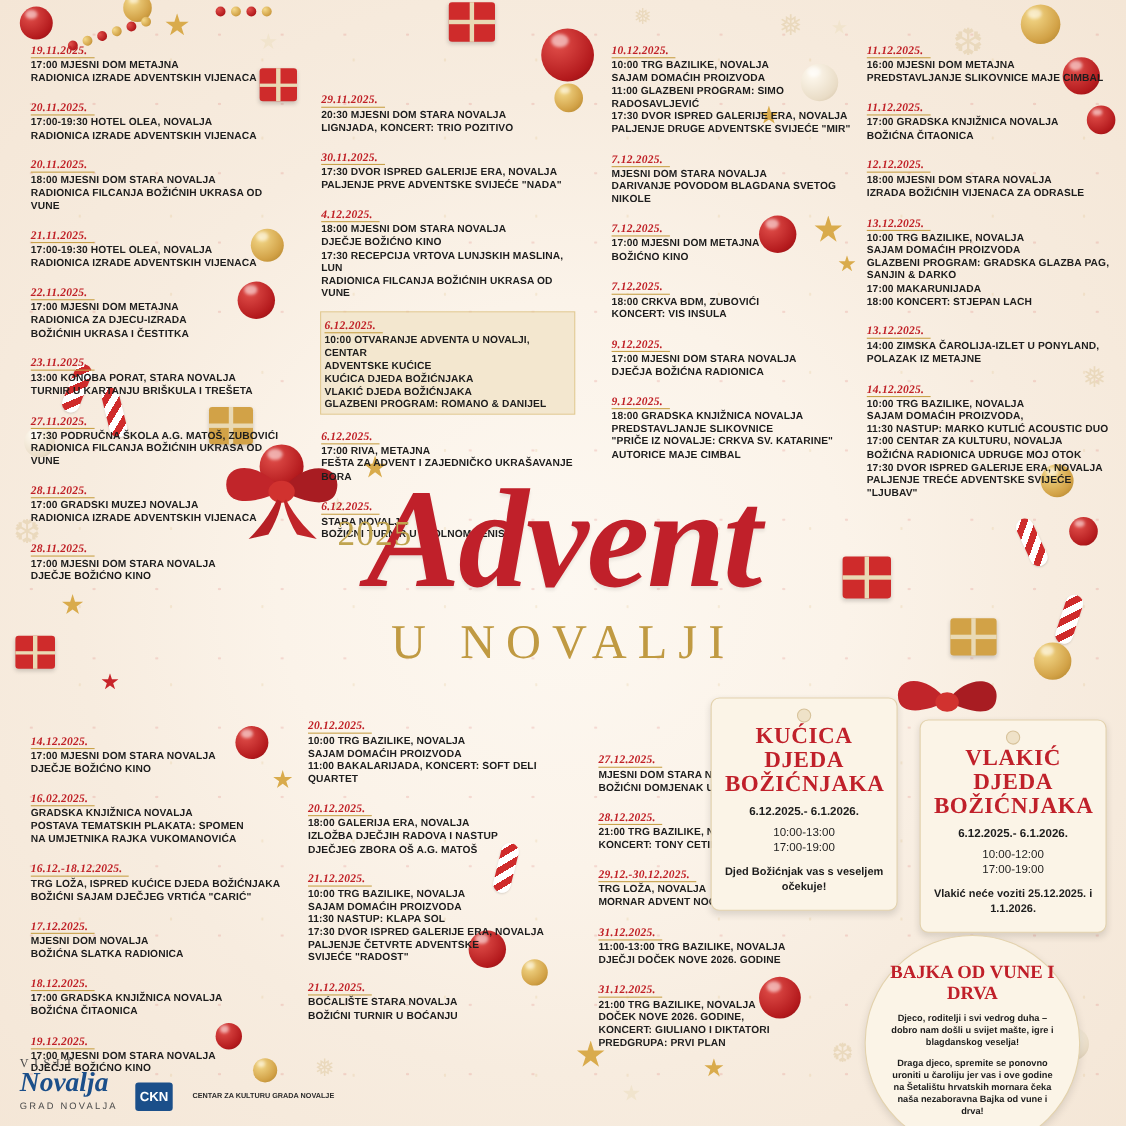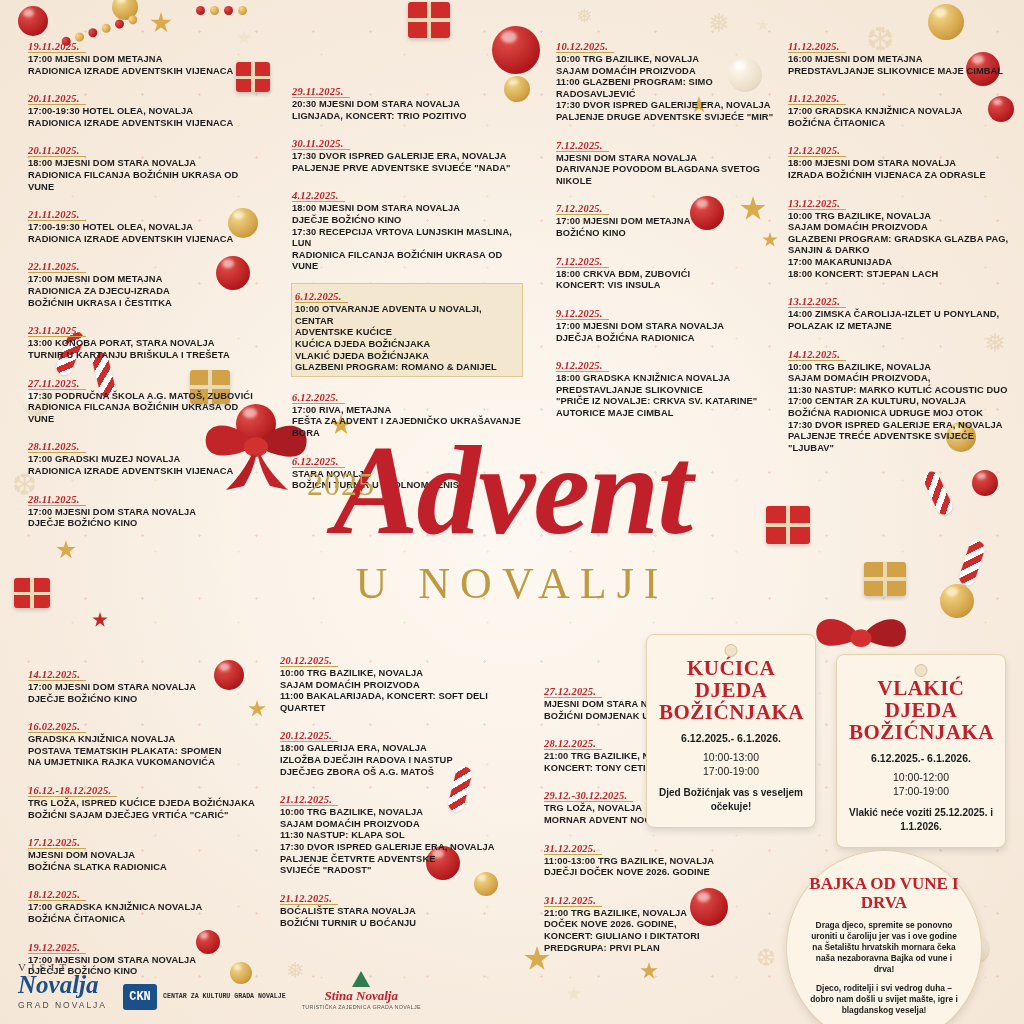--- a/index.html
+++ b/index.html
@@ -86,21 +86,21 @@
     text-align:center; padding:24px 20px 0; }
   .badge h3 { font-family:"Liberation Serif", serif; color:#c0202a; font-size:17px; line-height:1.1; }
   .badge p { font-size:8.4px; line-height:1.3; margin-top:8px; font-weight:700; color:#1d1d1d; }
 
   
   .logos { position:absolute; left:18px; bottom:14px; display:flex; align-items:flex-end; gap:16px; }
   .logo-visit .vn { font-family:"Liberation Serif",serif; font-size:11px; letter-spacing:5px; color:#4a4a4a; }
   .logo-visit .nv { font-family:"Liberation Serif",serif; font-style:italic; font-weight:700;
     font-size:25px; color:#1b4f8a; line-height:.95; }
   .logo-visit .gn { font-size:8.5px; letter-spacing:2px; color:#4a4a4a; margin-top:3px; }
-  .logo-ckn { display:flex; align-items:center; gap:6px;font-family:Liberation Mono, monospace; }
+  .logo-ckn { display:flex; align-items:center; gap:18px; }
   .logo-ckn .mark { width:34px;height:26px;background:#1b4f8a; border-radius:3px;
     display:flex;align-items:center;justify-content:center;color:#fff;font-size:12px;font-weight:700;}
   .logo-ckn .txt { font-size:6.6px; line-height:1.25; color:#2b2b2b; font-weight:700;}
   .logo-grad { text-align:center; }
   .logo-grad .nm { font-family:"Liberation Serif",serif; font-style:italic; font-weight:700;
     font-size:13px; color:#c0202a; line-height:1; }
   .logo-grad .sb { font-size:5.4px; color:#555; letter-spacing:.3px; margin-top:2px;}
   .tree { width:0;height:0;border-left:9px solid transparent;border-right:9px solid transparent;
     border-bottom:16px solid #2f7d4f; margin:0 auto 2px; }
 </style>
@@ -287,35 +287,29 @@
   <svg class="dec" style="left:886px; top:872px;" width="56" height="56" viewBox="0 0 56 56">
     <circle cx="28" cy="30" r="17" fill="#fdf7ec" stroke="#d8c49c"></circle>
     <path d="M13 24 A15 15 0 0 1 43 24 Z" fill="#c1252a"></path>
     <circle cx="22" cy="30" r="2" fill="#333"></circle>
       <circle cx="34" cy="30" r="2" fill="#333"></circle>
     <circle cx="28" cy="35" r="3" fill="#c1252a"></circle>
   </svg>
 
   <div class="badge" style="left:786px; top:850px;">
     <h3>BAJKA OD VUNE I DRVA</h3>
+    <p>Djeco, roditelji i svi vedrog duha – dobro nam došli u svijet mašte, igre i blagdanskog veselja!</p>
     <p>Draga djeco, spremite se ponovno uroniti u čaroliju jer vas i ove godine na Šetalištu hrvatskih mornara čeka naša nezaboravna Bajka od vune i drva!</p>
-    <p>Djeco, roditelji i svi vedrog duha – dobro nam došli u svijet mašte, igre i blagdanskog veselja!</p>
   </div>
 
   <div class="logos">
     <div class="logo-visit">
       <div class="vn">VISIT</div>
       <div class="nv">Novalja</div>
       <div class="gn">GRAD NOVALJA</div>
     </div>
     <div class="logo-ckn">
       <div class="mark">CKN</div>
       <div class="txt">CENTAR ZA KULTURU
 GRADA NOVALJE</div>
     </div>
-    <div class="logo-grad">
-      <div class="tree"></div>
-      <div class="nm">Stina Novalja</div>
-      <div class="sb">TURISTIČKA ZAJEDNICA
-GRADA NOVALJE</div>
-    </div>
   </div>
 </div>
 
 </body></html>

